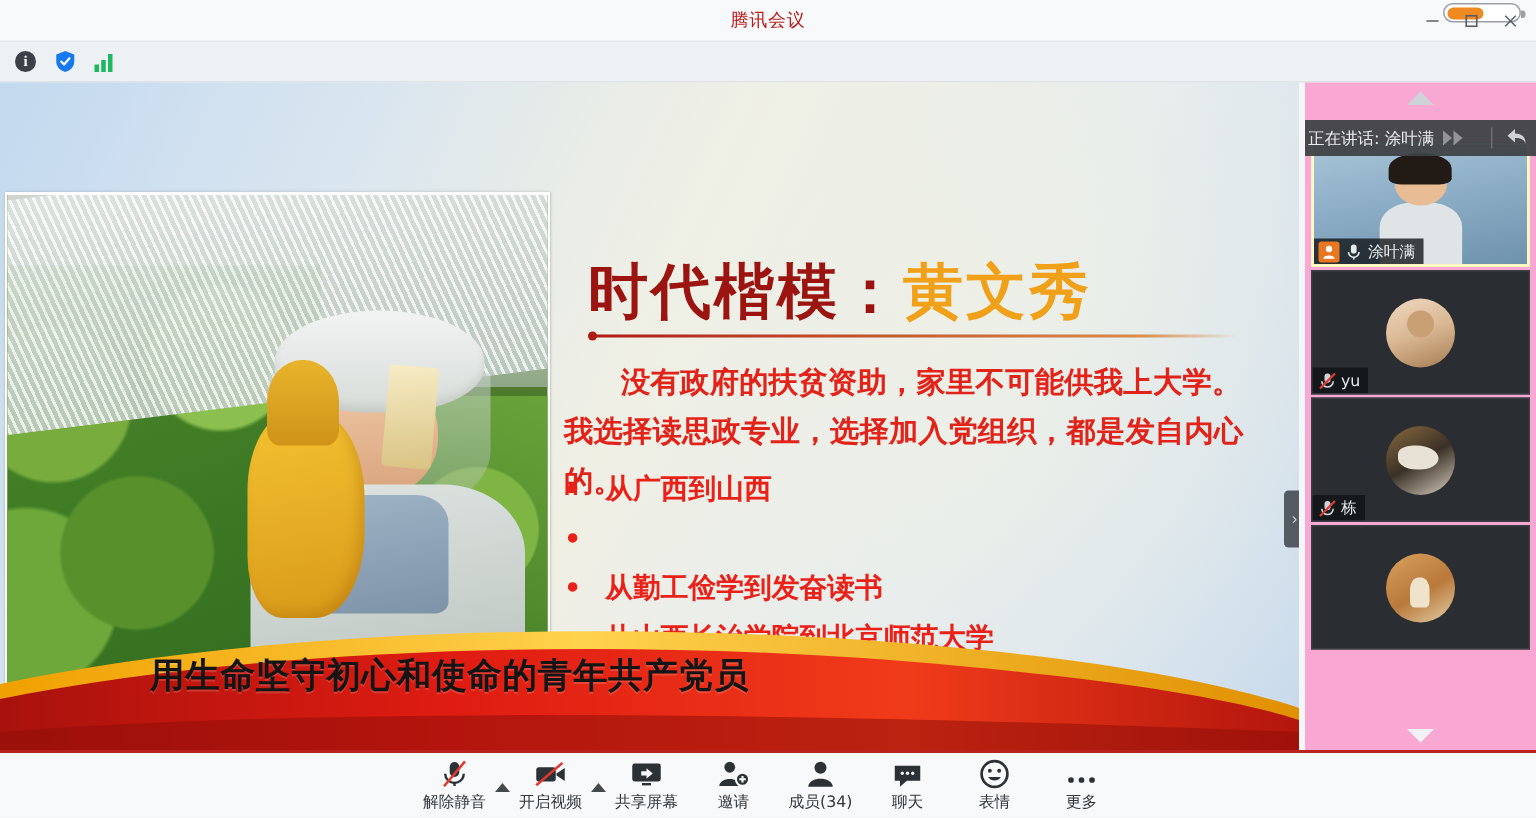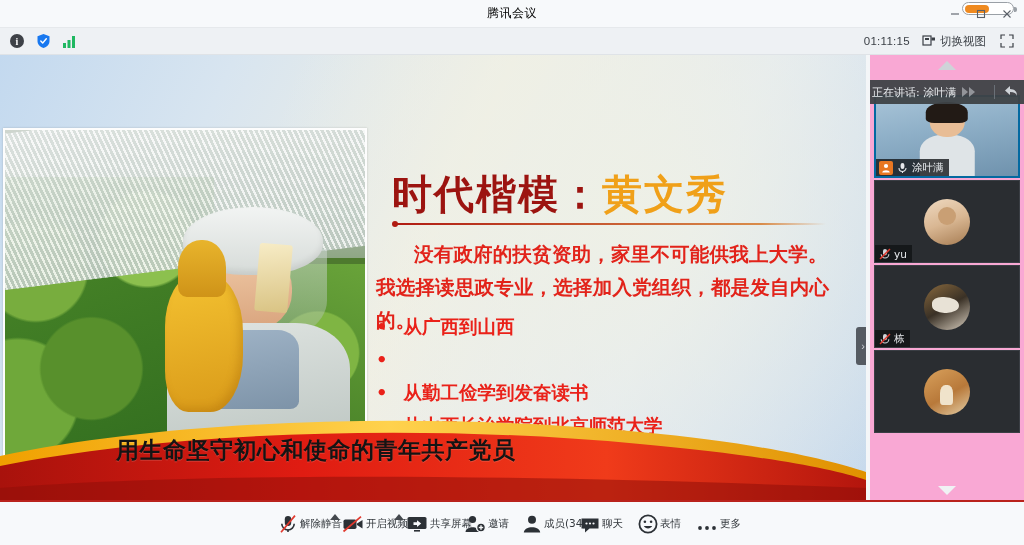--- a/index.html
+++ b/index.html
@@ -10,21 +10,21 @@
     -webkit-font-smoothing:antialiased;
   }
   #app { position:relative; width:1024px; height:545px; background:#f4f6f8; }
 
   
   .titlebar {
     position:absolute; left:0; top:0; width:1024px; height:28px;
     background:#f7f9fb; border-bottom:1px solid #e6e9ec;
     display:flex; align-items:center; justify-content:center;
   }
-  .titlebar .title { font-size:12px; color:#000000; letter-spacing:.5px; }
+  .titlebar .title { font-size:12px; color:#b91c1c; letter-spacing:.5px; }
   .win-ctrls { position:absolute; right:4px; top:0; height:28px; display:flex; align-items:center; }
   .win-btn {
     width:26px; height:26px; display:flex; align-items:center; justify-content:center;
     font-size:12px; color:#5a6068; cursor:default;
   }
   .win-btn svg { display:block; }
   .battery {
     position:absolute; right:10px; top:2px; width:52px; height:13px;
     border:1.6px solid #9aa0a6; border-radius:7px; background:#fff;
     display:flex; align-items:center; padding:1.5px;
@@ -178,21 +178,20 @@
   }
   .bullet .dot { font-size:18px; line-height:33px; }
 
   
   .wave { position:absolute; left:0; bottom:0; width:866px; height:90px; overflow:hidden; }
   .wave svg { position:absolute; left:0; bottom:0; }
   .wave-text {
     position:absolute; left:100px; bottom:34px; font-size:23px; font-weight:bold;
     color:#141414; font-family:Liberation Mono, monospace; letter-spacing:.5px;
     text-shadow:0 1px 0 rgba(255,255,255,.15);
-    margin-left:16px;
   }
 
   
   .collapse-handle {
     position:absolute; left:856px; top:272px; width:14px; height:38px;
     background:#555b62; border-radius:3px 0 0 3px;
     display:flex; align-items:center; justify-content:center;
     color:#cfd4d9; font-size:11px; z-index:20;
   }
 
@@ -220,21 +219,21 @@
   .speaking-bar .chevs { display:flex; gap:1px; margin-left:2px; opacity:.55; }
   .chev { width:0;height:0;border-top:5px solid transparent;border-bottom:5px solid transparent;border-left:6px solid #cfd3d8;}
   .sp-sep { width:1px; height:14px; background:#6a7077; margin-left:auto; }
   .sp-back { color:#cfd3d8; font-size:13px; padding-left:5px; }
 
   .tiles { position:absolute; left:0; top:40px; width:154px; }
   .tile {
     position:relative; width:146px; height:83px; margin:0 auto 2px auto;
     background:#2a2d31; border:1px solid #3a3e44; overflow:hidden;
   }
-  .tile.speaking { border:2px solid #0369a1; }
+  .tile.speaking { border:2px solid #fef9c3; }
   .tile .vid-bg { position:absolute; inset:0; }
   .tile.t0 .vid-bg { background:linear-gradient(170deg,#a8c4d8 0%, #8fb0c8 40%, #6f92ad 100%); }
   .tile .portrait {
     position:absolute; left:50%; top:8%; width:44%; height:88%;
     transform:translateX(-50%);
   }
   .tile .p-head { position:absolute; left:22%; top:4%; width:56%; height:44%;
     border-radius:48%; background:#e8bd96; }
   .tile .p-hair { position:absolute; left:16%; top:-2%; width:68%; height:30%;
     border-radius:50% 50% 20% 20%; background:#221a15; }
@@ -267,21 +266,21 @@
   .mic-ico { width:13px; height:13px; display:flex; align-items:center; justify-content:center;}
 
   
   .ctrlbar {
     position:absolute; left:0; bottom:0; width:1024px; height:45px;
     background:#f7f9fb; border-top:2px solid #b9221c;
     display:flex; align-items:center; justify-content:center;
   }
   .ctrl-items { display:flex; align-items:flex-end; gap:0px; }
   .ctrl {
-    width:58px; display:flex; align-items:center; gap:2px;
+    width:58px; display:flex; flex-direction:column; align-items:center; gap:2px;
     padding:0 4px;
   }
   .ctrl .cicon { height:20px; display:flex; align-items:flex-end; justify-content:center; }
   .ctrl .clabel { font-size:10.5px; color:#33383d; font-family:"DejaVu Sans",sans-serif; white-space:nowrap; }
   .caret {
     width:0;height:0;border-left:5px solid transparent;border-right:5px solid transparent;
     border-bottom:6px solid #44494e; margin-bottom:14px; margin-left:-2px; margin-right:-2px;
   }
   .leave-btn {
     position:absolute; right:14px; top:50%; transform:translateY(-50%);
@@ -329,36 +328,20 @@
         <svg width="15" height="16" viewBox="0 0 15 16">
           <path d="M7.5 1 L13.5 3.3 V8 C13.5 11.6 10.9 14 7.5 15 C4.1 14 1.5 11.6 1.5 8 V3.3 Z" fill="#1878f0"></path>
           <path d="M4.8 8 L6.7 10 L10.3 5.8" fill="none" stroke="#fff" stroke-width="1.4" stroke-linecap="round" stroke-linejoin="round"></path>
         </svg>
       </div>
       <div class="tb-ico">
         <svg width="15" height="14" viewBox="0 0 15 14">
           <rect x="1" y="9" width="3" height="5" fill="#1fb861"></rect>
           <rect x="5.5" y="6" width="3" height="8" fill="#1fb861"></rect>
           <rect x="10" y="2" width="3" height="12" fill="#1fb861"></rect>
-        </svg>
-      </div>
-    </div>
-    <div class="topbar-right">
-      <div class="timer">01:11:15</div>
-      <div class="switch-view">
-        <svg width="14" height="14" viewBox="0 0 14 14">
-          <rect x="1" y="2" width="8" height="9" fill="none" stroke="#3a3f45" stroke-width="1.2"></rect>
-          <rect x="3" y="4" width="4" height="2" fill="#3a3f45"></rect>
-          <rect x="9.5" y="3.5" width="3.5" height="3" fill="#3a3f45"></rect>
-        </svg>
-        <span>切换视图</span>
-      </div>
-      <div class="tb-ico">
-        <svg width="14" height="14" viewBox="0 0 14 14">
-          <path d="M1 5 V1 H5 M9 1 H13 V5 M13 9 V13 H9 M5 13 H1 V9" fill="none" stroke="#3a3f45" stroke-width="1.2"></path>
         </svg>
       </div>
     </div>
   </div>
 
   <div class="stage">
     <div class="slide">
       <div class="slide-bg"></div>
 
       <div class="photo">

